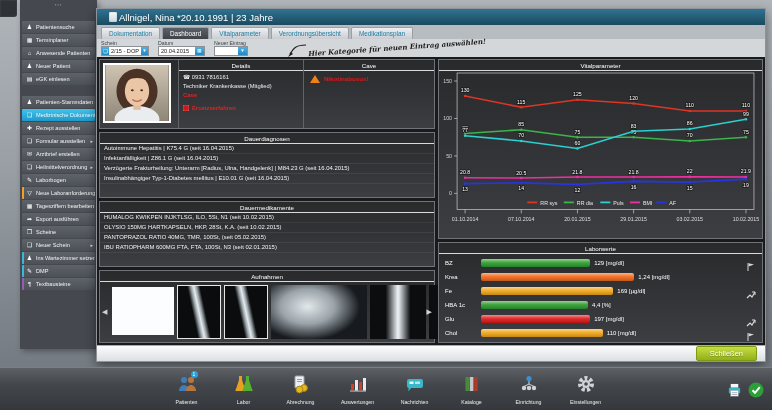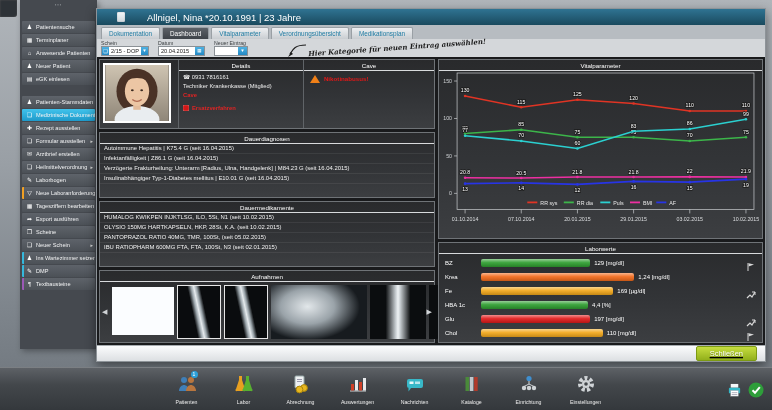--- a/index.html
+++ b/index.html
@@ -19,21 +19,21 @@
     color:#f2f3f4;font-size:5.6px;white-space:nowrap;overflow:hidden;cursor:pointer;}
   .sb-item.active{background:linear-gradient(180deg,#41c3ec,#1e9aca);}
   .sb-item .accent{position:absolute;left:0;top:0;bottom:0;width:2px;}
   .sb-ico{width:7px;flex:0 0 7px;font-size:6px;line-height:7px;color:#fff;text-align:center;}
   .sb-arrow{margin-left:auto;padding-right:2px;font-size:5px;color:#d8d8d8;}
   .sb-gap{height:9px;}
   
   .window{position:absolute;left:96px;top:8px;width:670px;height:354px;background:#d4d7da;
     border:1px solid #8d9398;box-shadow:0 4px 10px rgba(0,0,0,.45);display:flex;flex-direction:column;}
   .titlebar{height:18px;background:linear-gradient(180deg,#2f7392,#1a4a5e);display:flex;align-items:center;
-    gap:22px;padding:0 20px;color:#fff;font-size:9.5px;}
+    gap:2px;padding:0 12px;color:#fff;font-size:9.5px;}
   .title-ico{width:8px;height:10px;background:linear-gradient(180deg,#f4f7f9,#cfd8dd);border-radius:1px;
     box-shadow:inset 0 0 1px #667;}
   .tabstrip{height:15px;background:#b7bcc1;display:flex;align-items:flex-end;padding-left:4px;gap:2px;}
   .tab{font-size:6.4px;padding:2px 7px 2px;background:linear-gradient(180deg,#eef0f2,#c9cdd1);
     color:#1f7ca3;border:1px solid #9aa0a5;border-bottom:none;border-radius:2px 2px 0 0;cursor:pointer;}
   .tab.active{background:linear-gradient(180deg,#5c6167,#3e4349);color:#fff;}
   .toolbar{height:19px;background:#d4d7da;position:relative;display:flex;padding:1px 4px;}
   .field{display:flex;flex-direction:column;margin-right:9px;}
   .field-label{font-size:5.2px;color:#3c4043;line-height:6px;}
   .combo{display:flex;height:10px;background:#fff;border:1px solid #8b9196;align-items:center;cursor:pointer;}
@@ -87,21 +87,21 @@
   .chart-panel{height:180px;}
   .chart-panel svg{display:block;width:100%;height:auto;}
   .labor-panel{flex:1;}
   .lab-row{display:flex;align-items:center;height:14px;padding:0 6px;}
   .lab-name{width:36px;font-size:6px;color:#fff;}
   .lab-bar{height:8px;border-radius:2px;background:linear-gradient(180deg,rgba(255,255,255,.5),rgba(255,255,255,.08) 45%,rgba(0,0,0,.18));}
   .lab-val{font-size:6px;color:#fff;margin-left:4px;white-space:nowrap;}
   .lab-ico{margin-left:auto;width:10px;height:10px;}
   
   .bottombar{height:18px;background:linear-gradient(180deg,#fbfcfd,#dcdfe2);border-top:1px solid #a7acb0;
-    display:flex;align-items:center;justify-content:flex-end;padding-right:8px;text-decoration:underline;}
+    display:flex;align-items:center;justify-content:flex-end;padding-right:8px;}
   .close-btn{background:linear-gradient(180deg,#c6dd3f,#92b01b);border:1px solid #7d9a13;border-radius:2px;
     color:#fff;font-size:7.5px;padding:2px 13px;text-shadow:0 1px 1px rgba(0,0,0,.3);cursor:pointer;}
   
   .dock{position:absolute;left:0;right:0;bottom:0;height:43px;
     background:linear-gradient(180deg,#5d6166 0%,#43474b 40%,#34383c 100%);border-top:1px solid #7b7f83;
     display:flex;align-items:center;justify-content:center;gap:13px;}
   .dock-item{width:44px;display:flex;flex-direction:column;align-items:center;gap:1px;cursor:pointer;position:relative;}
   .dock-item svg{width:20px;height:20px;}
   .dock-label{font-size:5.2px;color:#ededed;white-space:nowrap;}
   .dock-badge{position:absolute;top:-3px;left:26px;min-width:7px;height:7px;border-radius:4px;background:#2da0d8;

